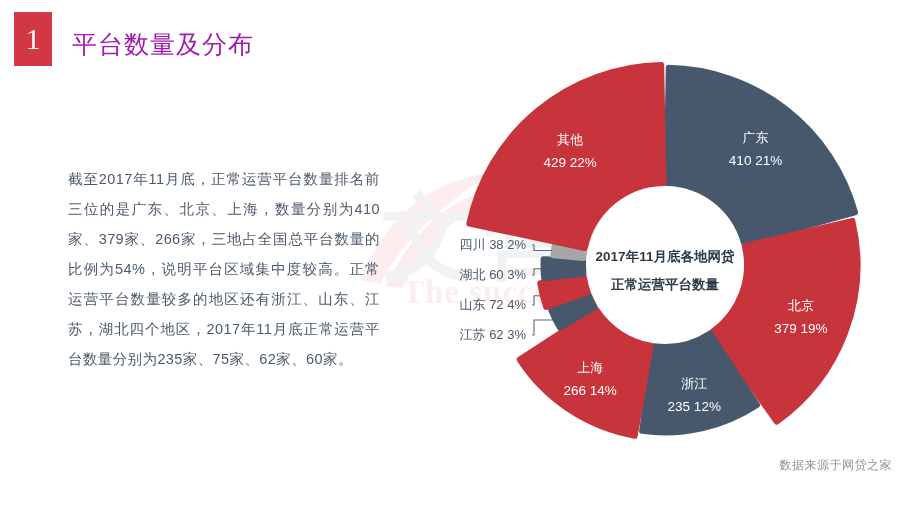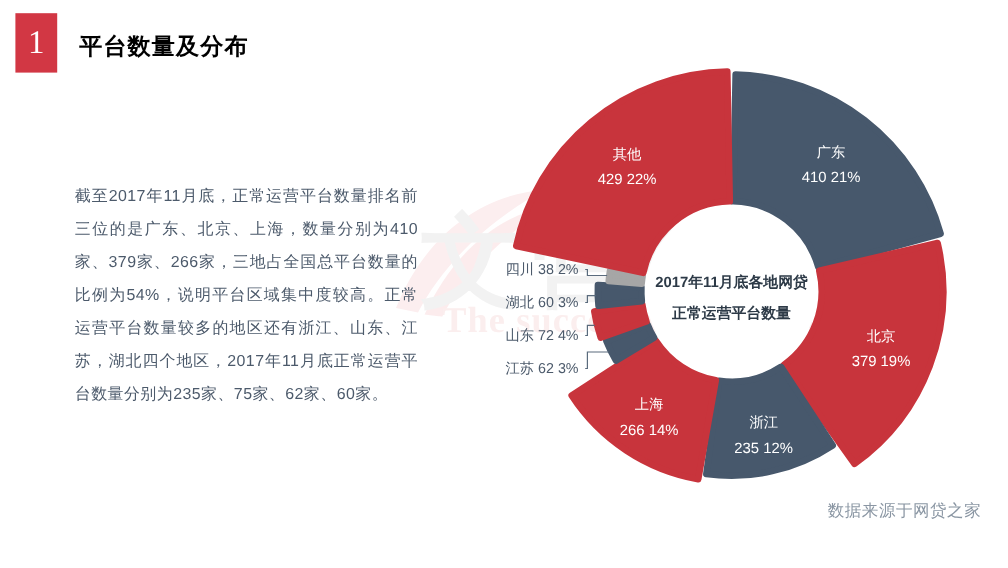--- a/index.html
+++ b/index.html
@@ -16,21 +16,21 @@
     position:absolute;left:14px;top:12px;width:38px;height:54px;
     background:var(--brand,#d23744);
     display:flex;align-items:center;justify-content:center;
   }
   #num-box span{
     color:#fff;font-size:30px;font-weight:400;line-height:1;
     font-family:"Liberation Serif","DejaVu Serif",serif;
   }
   #section-title{
     position:absolute;left:72px;top:28px;
-    color:#000000;font-size:21px;font-weight:bold;letter-spacing:1px;
+    color:#a21caf;font-size:25px;font-weight:normal;letter-spacing:1px;
   }
 
   
   #paragraph{
     position:absolute;left:68px;top:146px;width:312px;
     color:#4c5a6b;font-size:14.5px;line-height:30px;
     text-align:justify;letter-spacing:0.4px;margin-top:18px;
   }
 
   
@@ -63,21 +63,21 @@
   }
   .callout-line{stroke:#5a6b7d;stroke-width:1.1;fill:none;}
   .callout-text{
     fill:#4c5a6b;font-size:13px;text-anchor:end;
     font-family:"Liberation Sans","DejaVu Sans",sans-serif;
   }
 
   
   #source-note{
     position:absolute;right:24px;bottom:42px;
-    color:#8a96a3;font-size:15px;letter-spacing:0.5px;
+    color:#8a96a3;font-size:12px;letter-spacing:0.5px;
   }
 </style>
 </head>
 <body>
 
 <div id="stage">
 
   <div id="header">
     <div id="num-box">
       <span>1</span>

